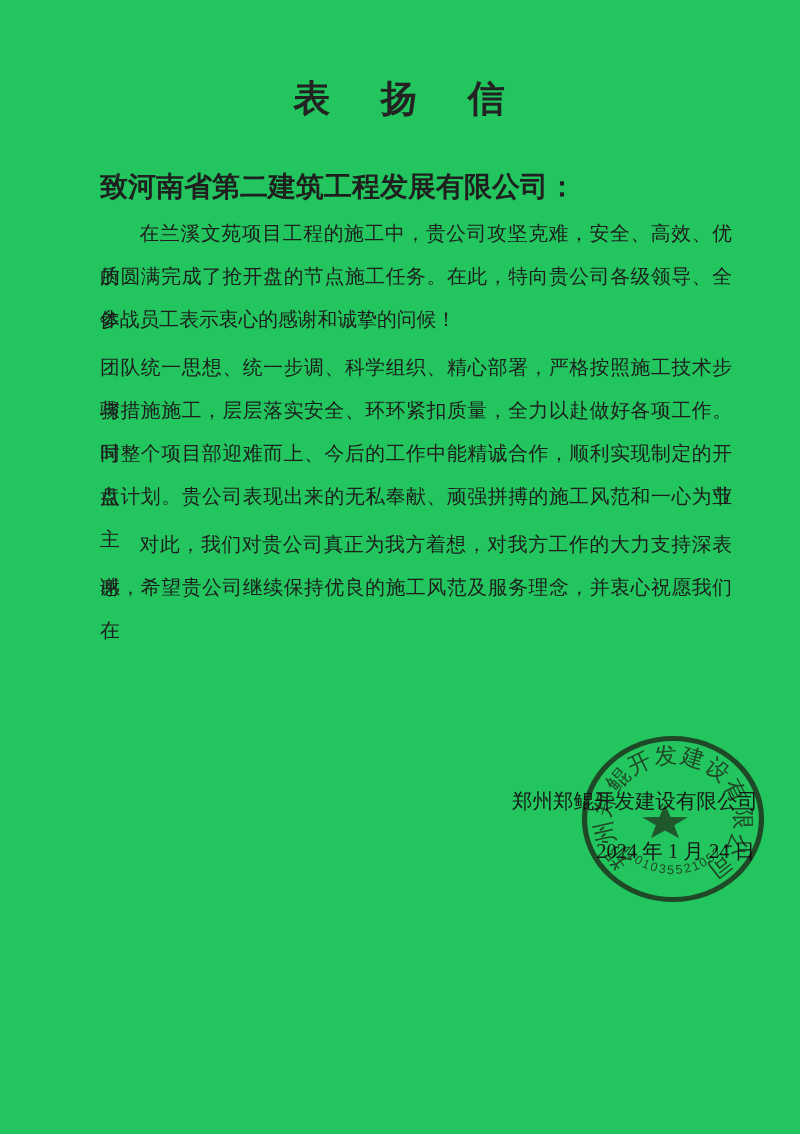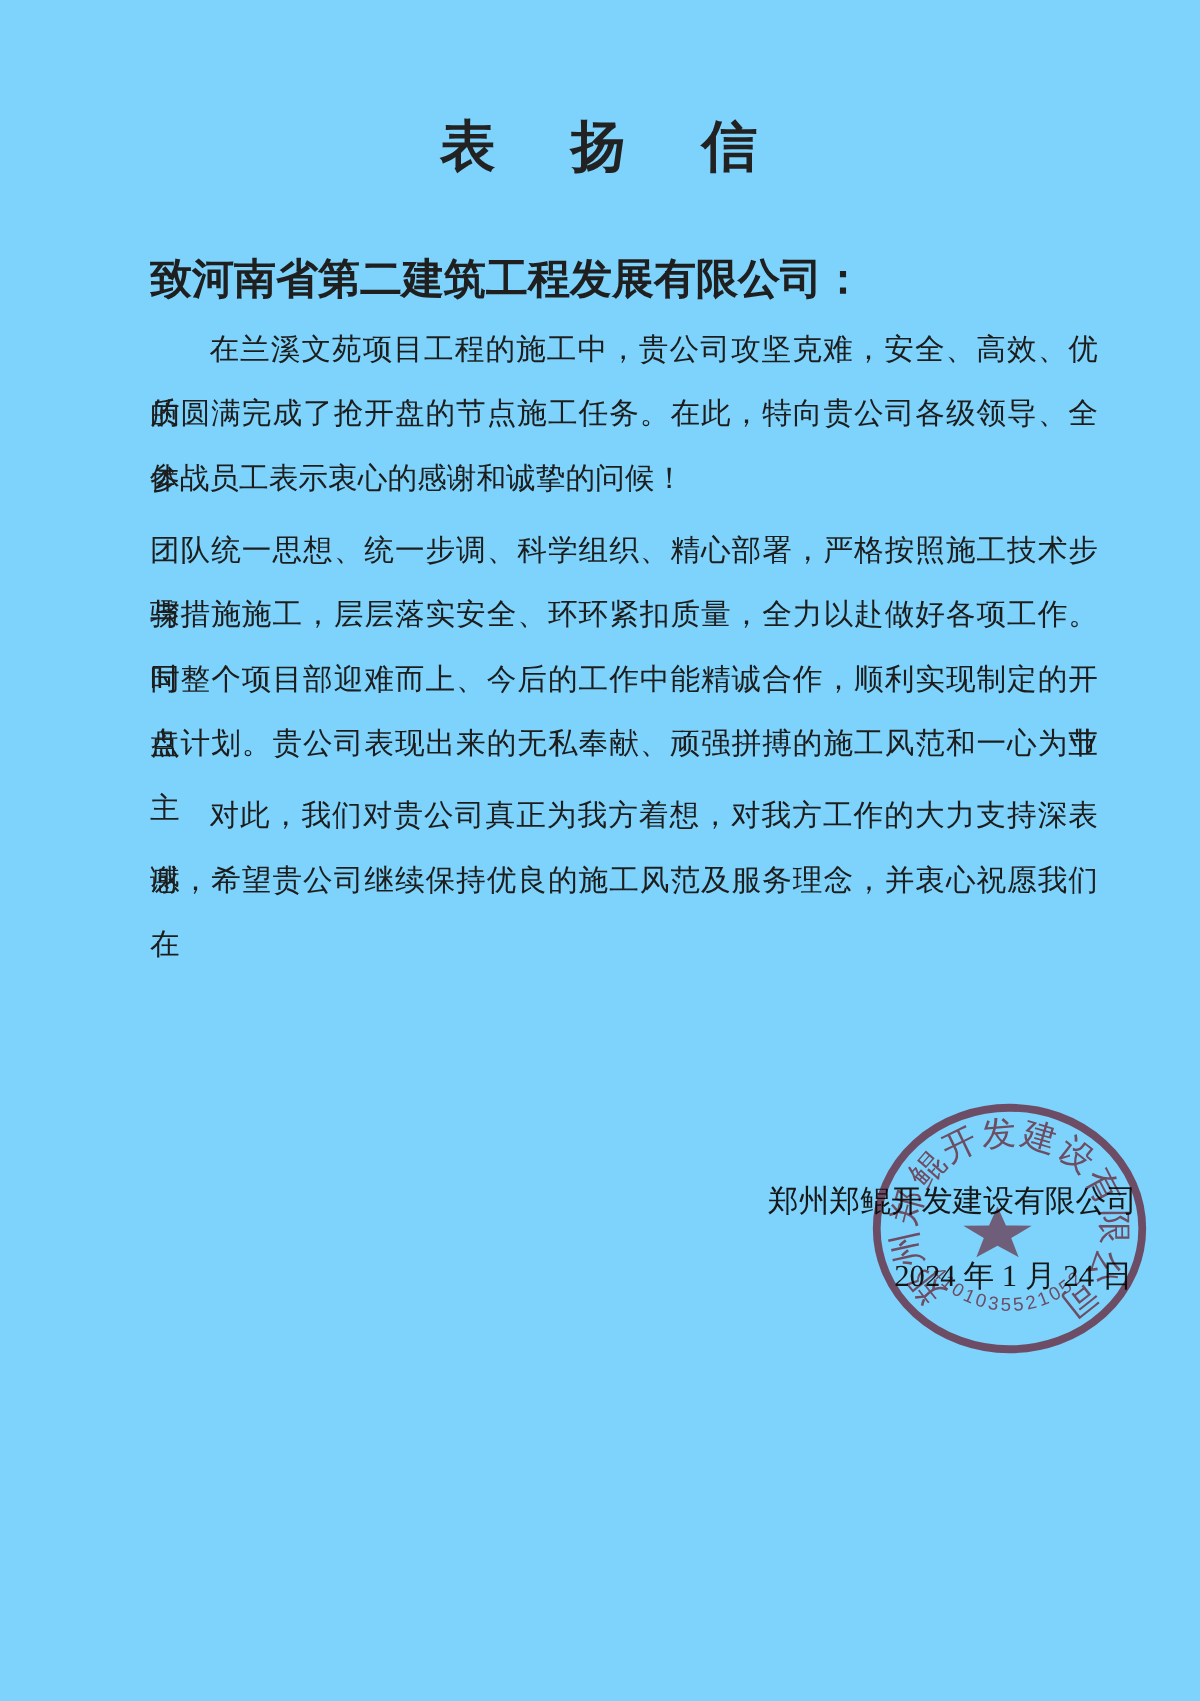--- a/index.html
+++ b/index.html
@@ -5,21 +5,21 @@
   html,body{margin:0;padding:0;}
   body{
     width:800px;height:1134px;
     background:#ffffff;
     font-family:"Liberation Serif","DejaVu Serif",serif;
     overflow:hidden;
   }
   .page{
     position:relative;
     width:800px;height:1134px;
-    background:#7dd3fc;
+    background:#22c55e;
     color:#1f1f1f;
   }
   
   .title{
     margin:0;
     padding-top:77px;
     text-align:center;
     font-size:37px;
     line-height:43px;
     font-weight:600;

